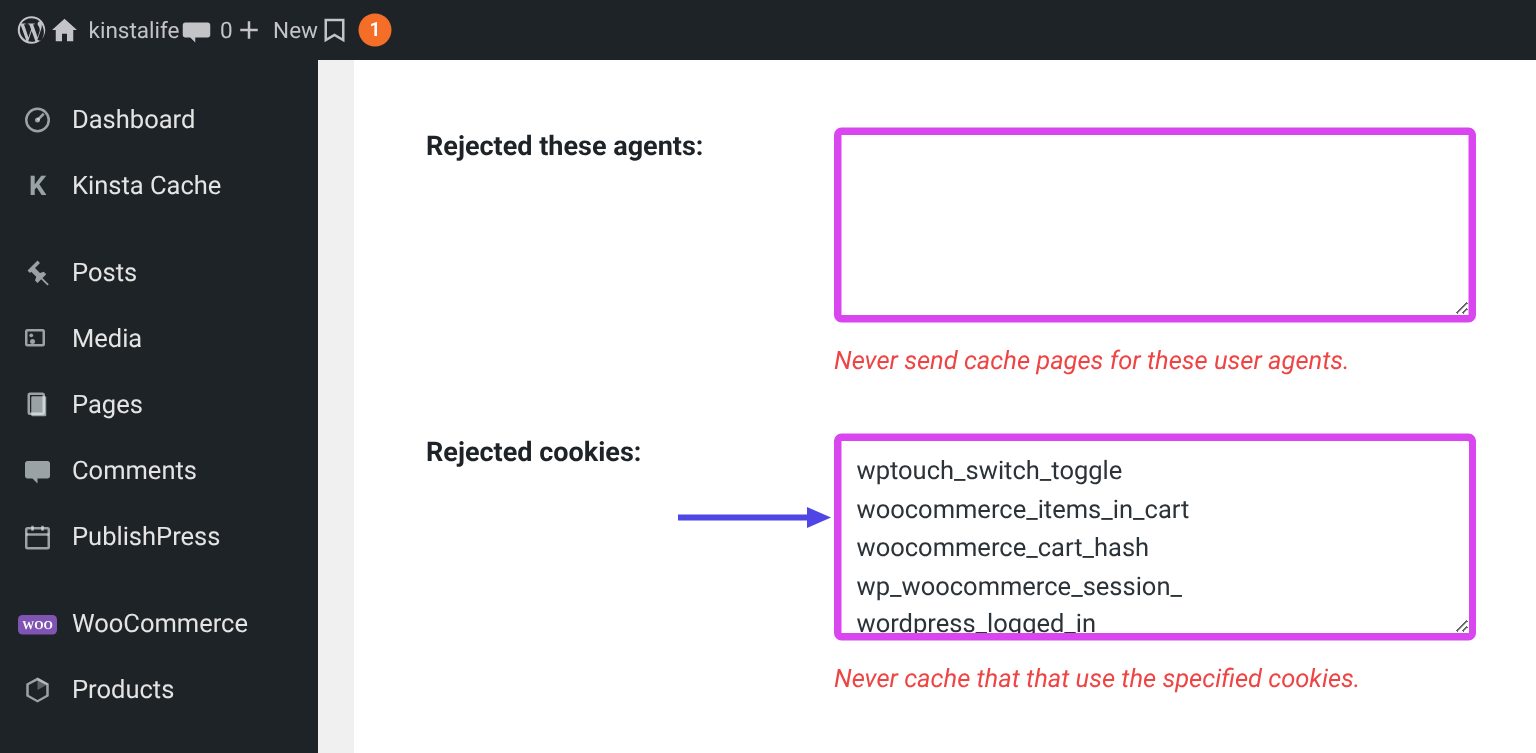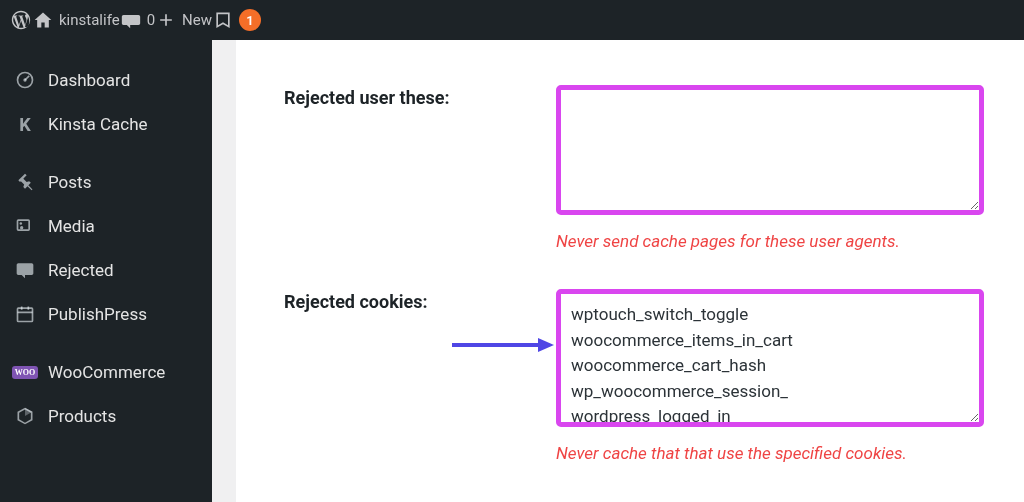--- a/index.html
+++ b/index.html
@@ -211,24 +211,33 @@
           <rect x="3" y="5" width="14" height="12" rx="1" fill="none" stroke="currentColor" stroke-width="2"></rect>
           <circle cx="8" cy="14" r="2"></circle>
           <circle cx="7" cy="9" r="1.5"></circle>
         </svg>
     </span>
     <span>Media</span>
   </div>
   <div class="sidebar-item">
     <span class="sidebar-icon">
       <svg width="20" height="20" viewBox="0 0 24 24" fill="currentColor">
+          <rect x="5" y="3" width="12" height="16" rx="1" fill="none" stroke="currentColor" stroke-width="2"></rect>
+          <rect x="7" y="5" width="12" height="16" rx="1" fill="currentColor"></rect>
+        </svg>
+    </span>
+    <span>Pages</span>
+  </div>
+  <div class="sidebar-item">
+    <span class="sidebar-icon">
+      <svg width="20" height="20" viewBox="0 0 24 24" fill="currentColor">
           <path d="M20 4H4c-1.1 0-2 .9-2 2v10c0 1.1.9 2 2 2h4l4 4v-4h8c1.1 0 2-.9 2-2V6c0-1.1-.9-2-2-2z"></path>
         </svg>
     </span>
-    <span>Rejected</span>
+    <span>Comments</span>
   </div>
   <div class="sidebar-item">
     <span class="sidebar-icon">
       <svg width="20" height="20" viewBox="0 0 24 24" fill="none" stroke="currentColor" stroke-width="2">
           <rect x="3" y="5" width="18" height="16" rx="1"></rect>
           <path d="M3 10h18M8 3v4M16 3v4"></path>
         </svg>
     </span>
     <span>PublishPress</span>
   </div>
@@ -247,21 +256,21 @@
         </svg>
     </span>
     <span>Products</span>
   </div>
 </div>
 
 <div class="content-edge"></div>
 
 <div class="content" style="left:236px">
   <div class="form-row">
-    <div class="form-label">Rejected user these:</div>
+    <div class="form-label">Rejected these agents:</div>
     <div class="form-field">
       <textarea class="ta-agents" style=""></textarea>
       <div class="help-text">Never send cache pages for these user agents.</div>
     </div>
   </div>
   <div class="form-row">
     <div class="form-label">Rejected cookies:</div>
     <div class="form-field">
       <textarea class="ta-cookies" style="">wptouch_switch_toggle
 woocommerce_items_in_cart

